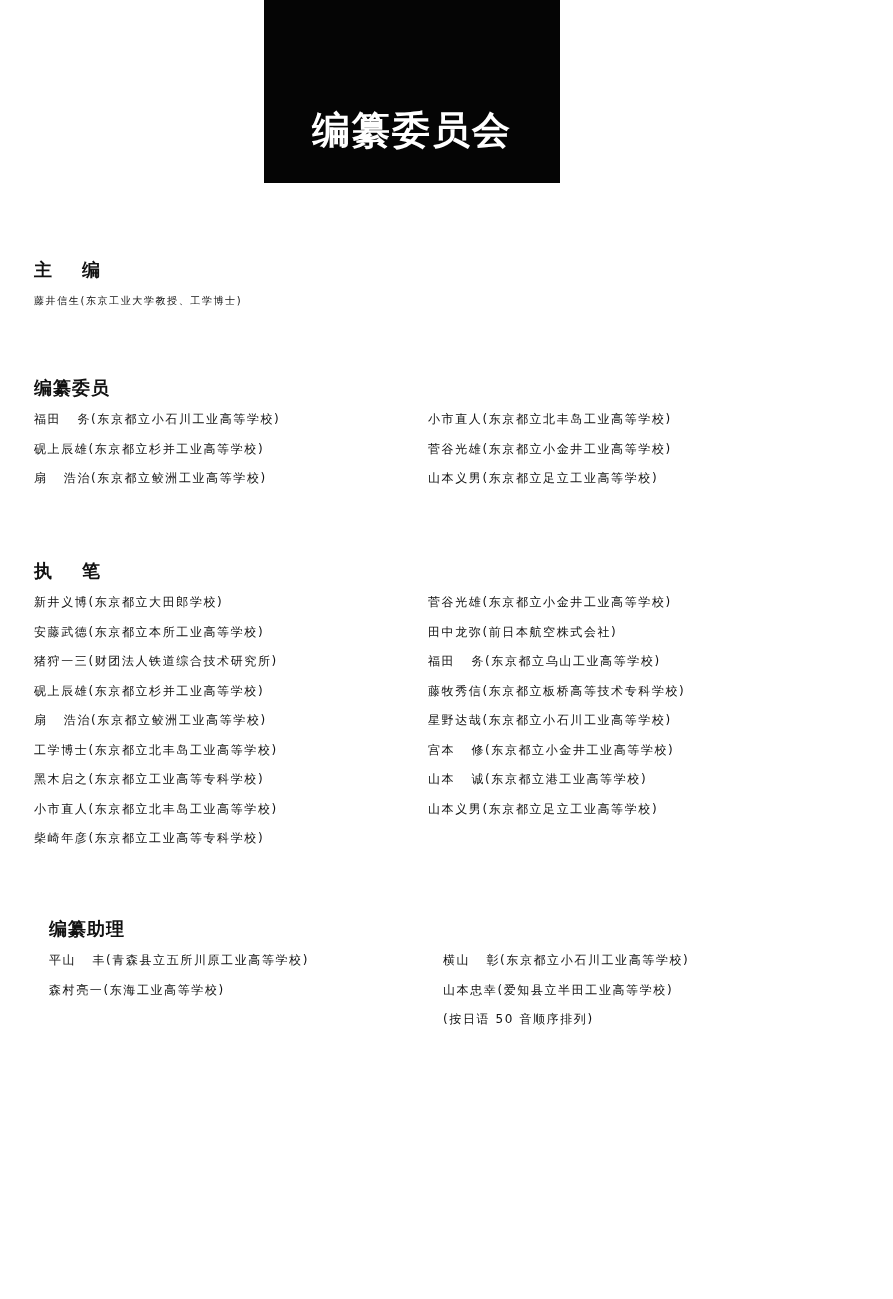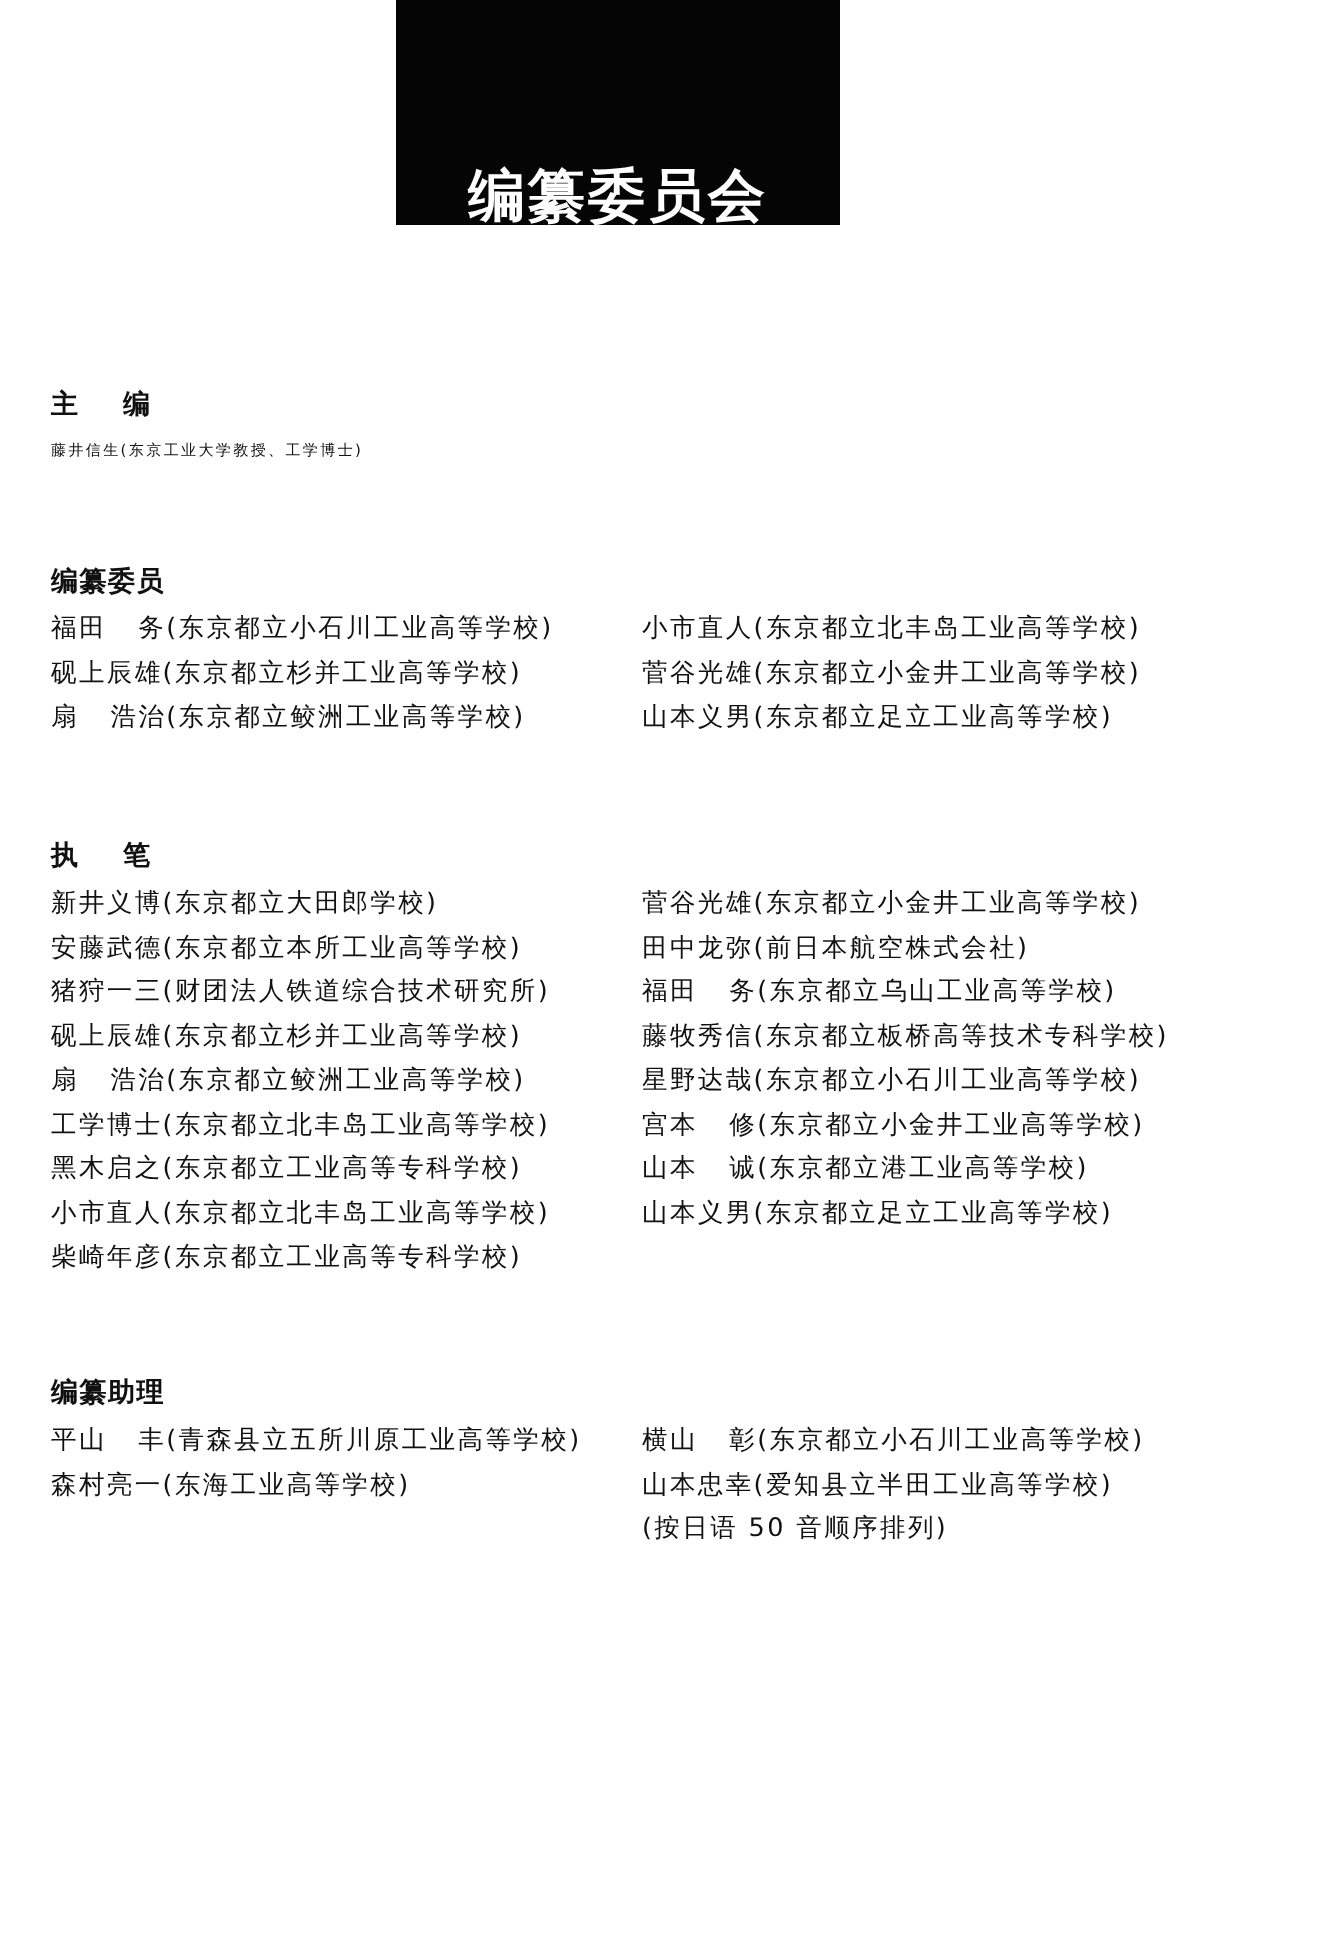--- a/index.html
+++ b/index.html
@@ -1,27 +1,27 @@
 <!DOCTYPE html>
 <html><head>
 <meta charset="utf-8">
 <style>
   html, body { margin: 0; padding: 0; background: #ffffff; }
   body { width: 893px; height: 1299px; position: relative; overflow: hidden;
          font-family: "DejaVu Sans", sans-serif; color: #111; }
-  .banner { position: absolute; left: 264px; top: 0; width: 296px; height: 150px; background: #050505; text-decoration: underline; }
+  .banner { position: absolute; left: 264px; top: 0; width: 296px; height: 183px; background: #050505; text-decoration: underline; }
   .banner-title { position: absolute; left: 0; right: 0; top: 108px; text-align: center;
                   color: #fff; font-size: 38px; font-weight: bold; letter-spacing: 2px; line-height: 44px; }
   .section { position: absolute; left: 34px; width: 800px; }
   .heading { font-size: 18px; font-weight: bold; line-height: 22px; height: 22px; white-space: pre; letter-spacing: 1px; }
   .cols { position: relative; }
   .col { position: absolute; top: 0; }
   .col.left { left: 0; }
   .col.right { left: 394px; }
-  .row { font-size: 17px; line-height: 29.5px; height: 29.5px; white-space: pre; letter-spacing: 1.6px; }
+  .row { font-size: 12px; line-height: 29.5px; height: 29.5px; white-space: pre; letter-spacing: 1.6px; }
   .single { font-size: 10px; line-height: 22px; white-space: pre; letter-spacing: 1.6px; margin-top: 9px; }
 </style>
 </head>
 <body>
 
 <div class="banner">
   <div class="banner-title">编纂委员会</div>
 </div>
 
 <div class="section" style="top:259px;">
@@ -65,21 +65,21 @@
       <div class="row">福田   务(东京都立乌山工业高等学校)</div>
       <div class="row">藤牧秀信(东京都立板桥高等技术专科学校)</div>
       <div class="row">星野达哉(东京都立小石川工业高等学校)</div>
       <div class="row">宫本   修(东京都立小金井工业高等学校)</div>
       <div class="row">山本   诚(东京都立港工业高等学校)</div>
       <div class="row">山本义男(东京都立足立工业高等学校)</div>
     </div>
   </div>
 </div>
 
-<div class="section" style="top:918px;">
+<div class="section" style="top:918px;margin-left:15px;">
   <div class="heading">编纂助理</div>
   <div class="cols" style="margin-top:6px;">
     <div class="col left">
       <div class="row">平山   丰(青森县立五所川原工业高等学校)</div>
       <div class="row">森村亮一(东海工业高等学校)</div>
     </div>
     <div class="col right">
       <div class="row">横山   彰(东京都立小石川工业高等学校)</div>
       <div class="row">山本忠幸(爱知县立半田工业高等学校)</div>
       <div class="row">(按日语 50 音顺序排列)</div>

